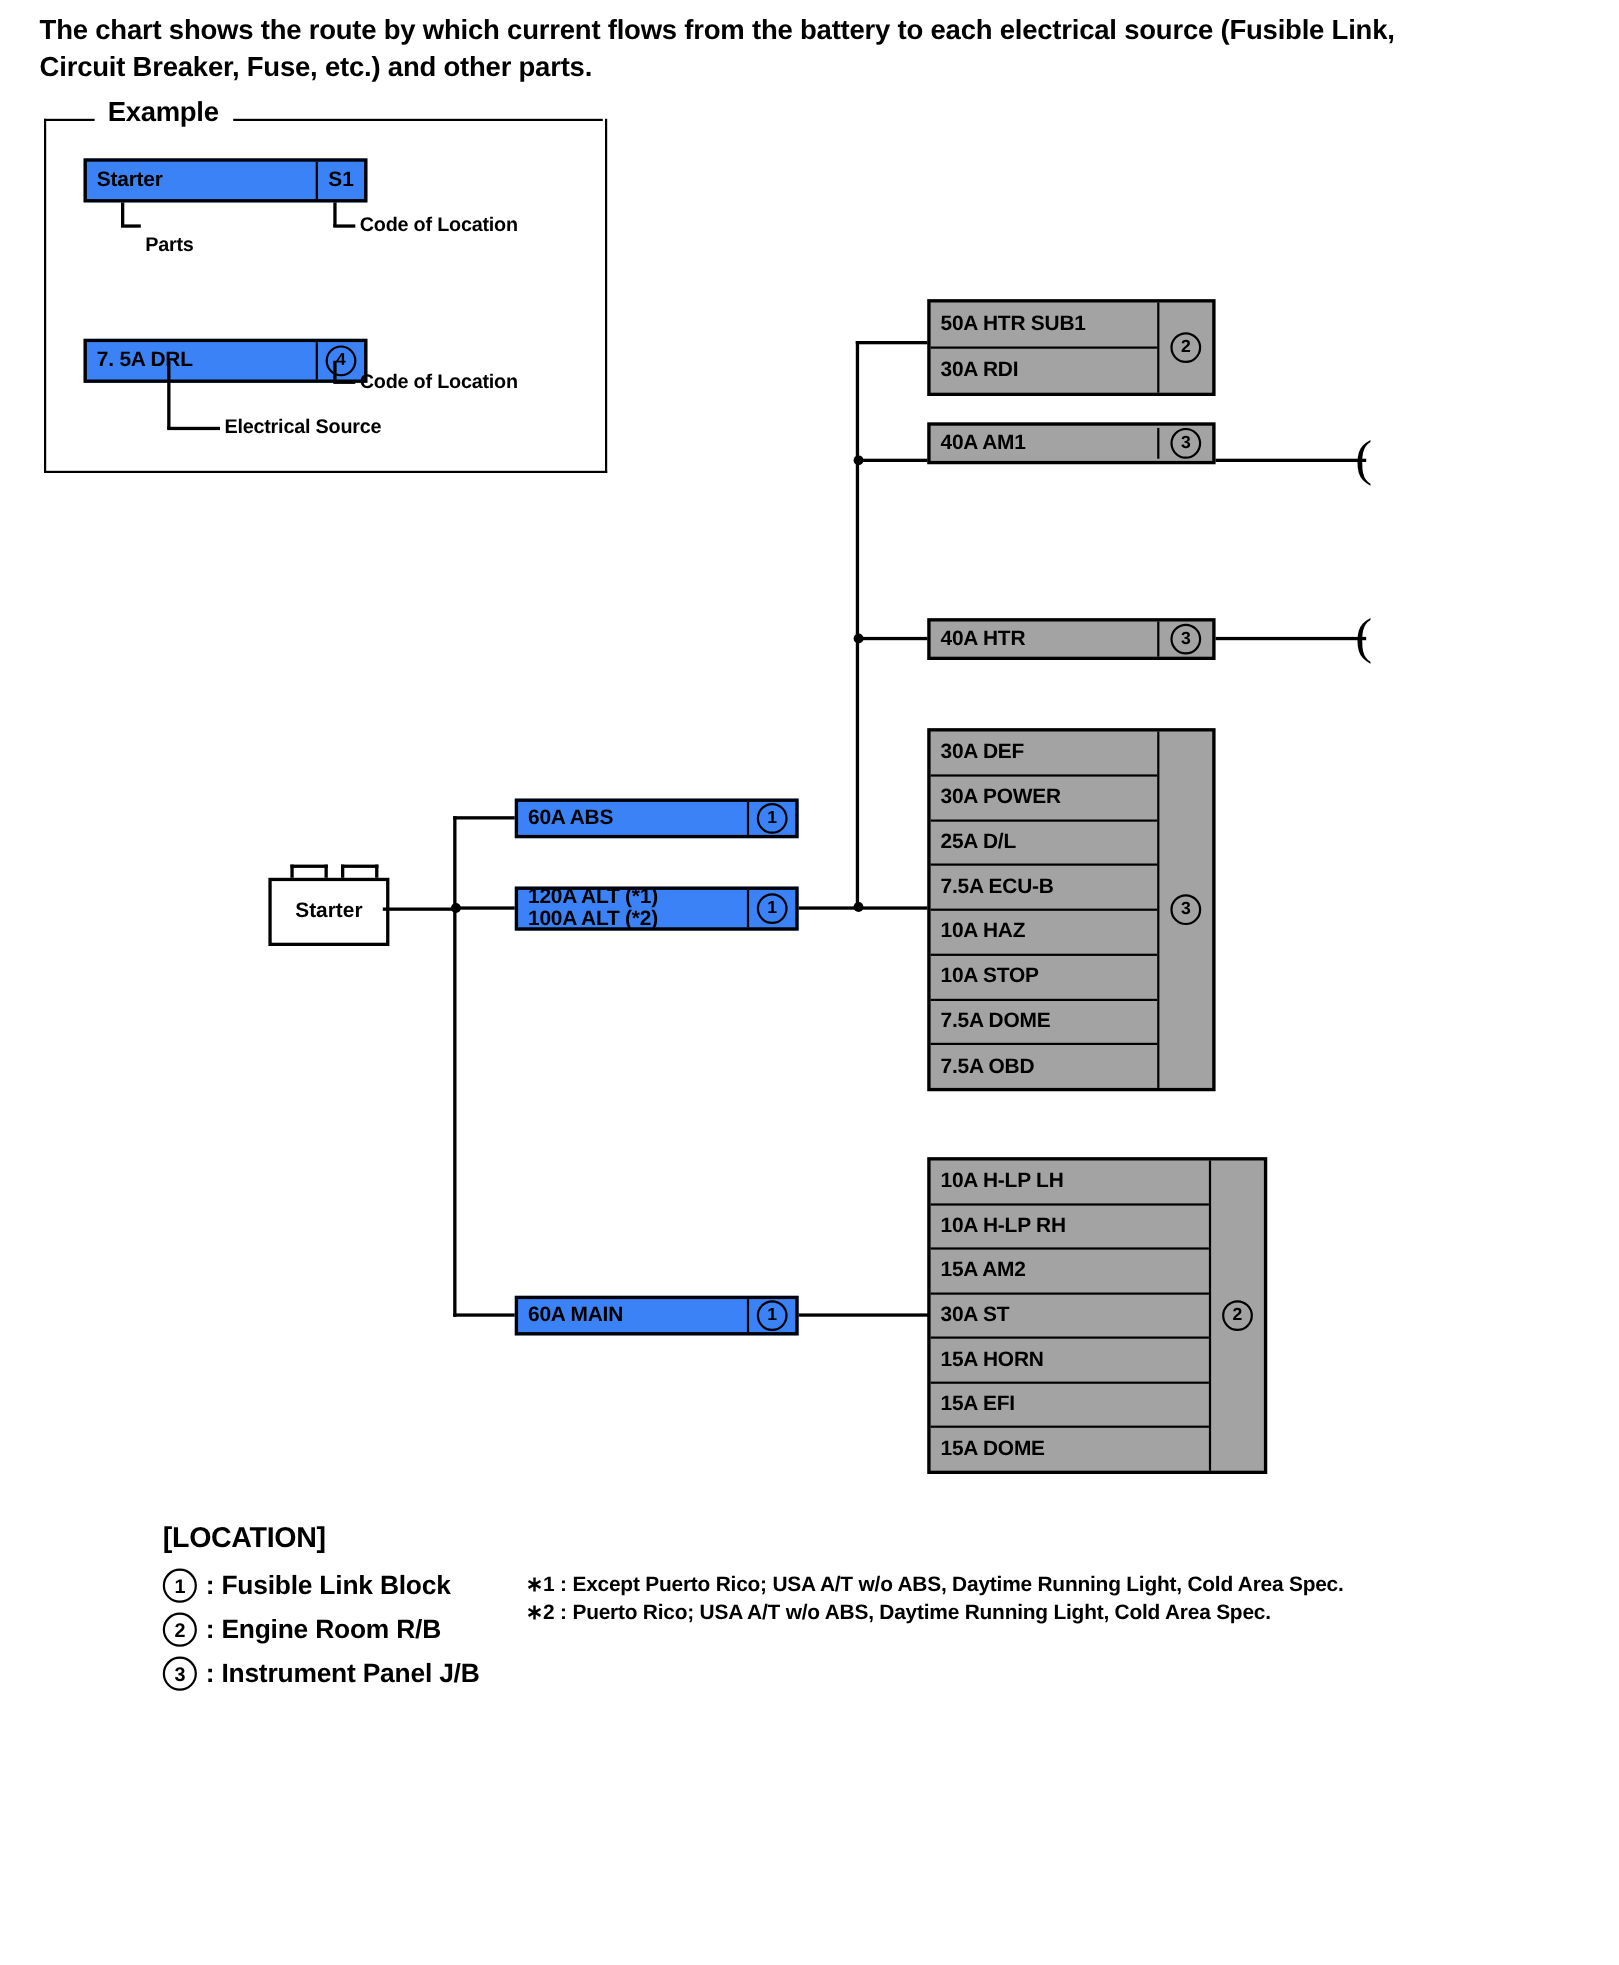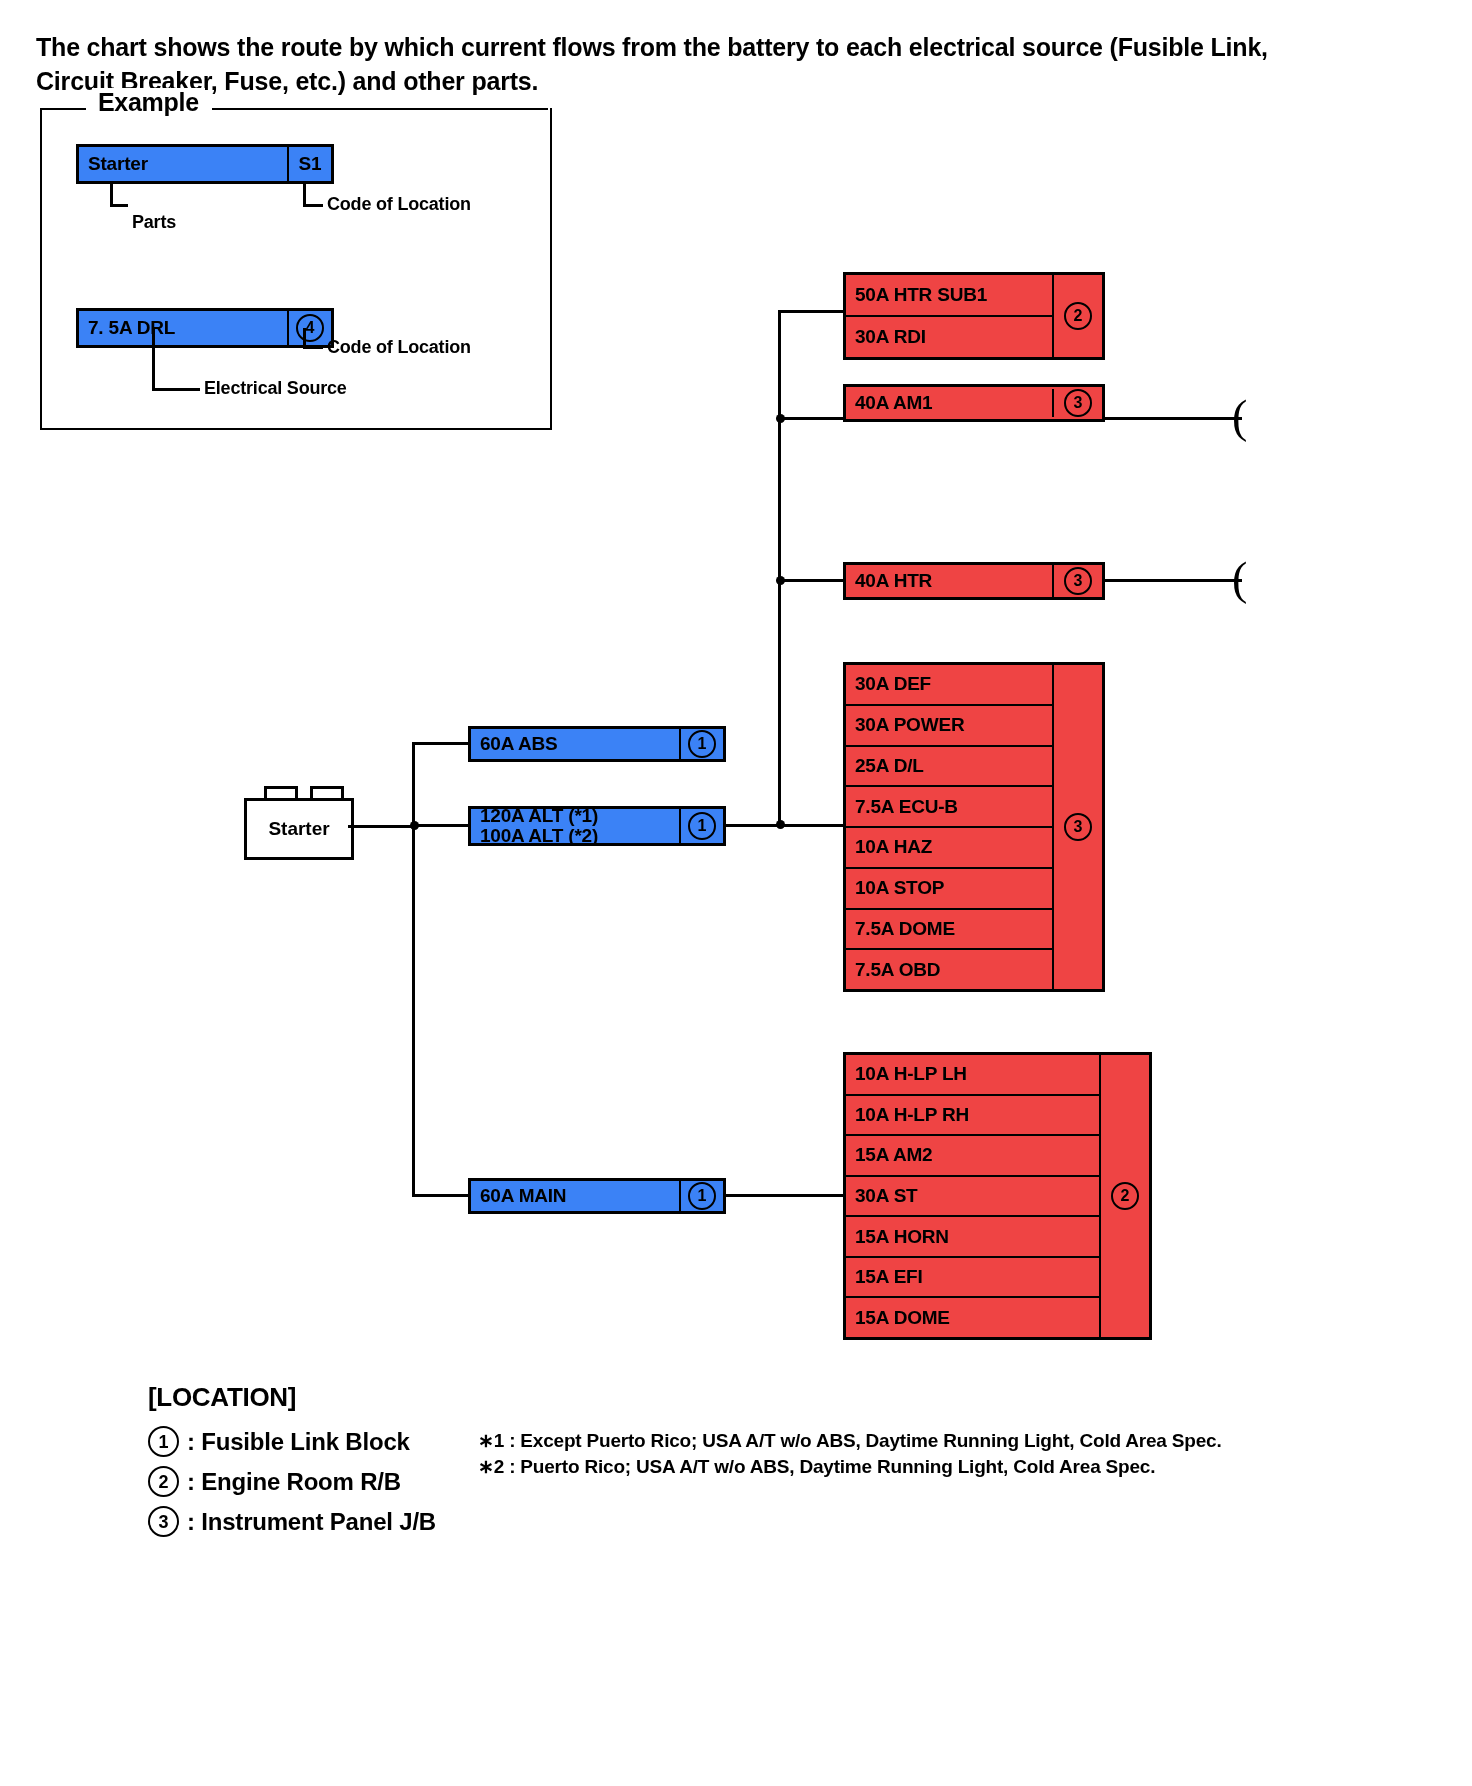--- a/index.html
+++ b/index.html
@@ -10,21 +10,20 @@
     color:#000;
     overflow:hidden;
   }
   .abs{position:absolute;}
 
   
   #header-text{
     left:36px; top:10px; width:1250px;
     font-size:25px; line-height:34px; font-weight:600;
     letter-spacing:-0.2px;
-    margin-top:20px;
   }
 
   
   #example-group{
     left:40px; top:108px; width:508px; height:320px;
     border:2.5px solid #000;
     border-top:none;
   }
   #example-top-left{
     left:40px; top:108px; width:46px; height:0;
@@ -80,21 +79,21 @@
   }
   .bat-term{
     width:28px;height:12px;border:3px solid #000;border-bottom:none;background:#fff;
   }
   #bat-term-l{left:264px;top:786px;}
   #bat-term-r{left:310px;top:786px;}
 
   
   .stack{
     position:absolute; border:3px solid #000; box-sizing:border-box;
-    display:flex; background:#ef4444;
+    display:flex; background:#a3a3a3;
   }
   .stack .rows{flex:1 1 auto;display:flex;flex-direction:column;}
   .stack .rows .row{
     flex:1 1 0; display:flex; align-items:center;
     padding-left:9px; font-size:19px; font-weight:600; letter-spacing:-0.2px;
     border-bottom:2.5px solid #000;
   }
   .stack .rows .row:last-child{border-bottom:none;}
   .stack .codecell{
     flex:0 0 auto;width:48px;border-left:2.5px solid #000;

